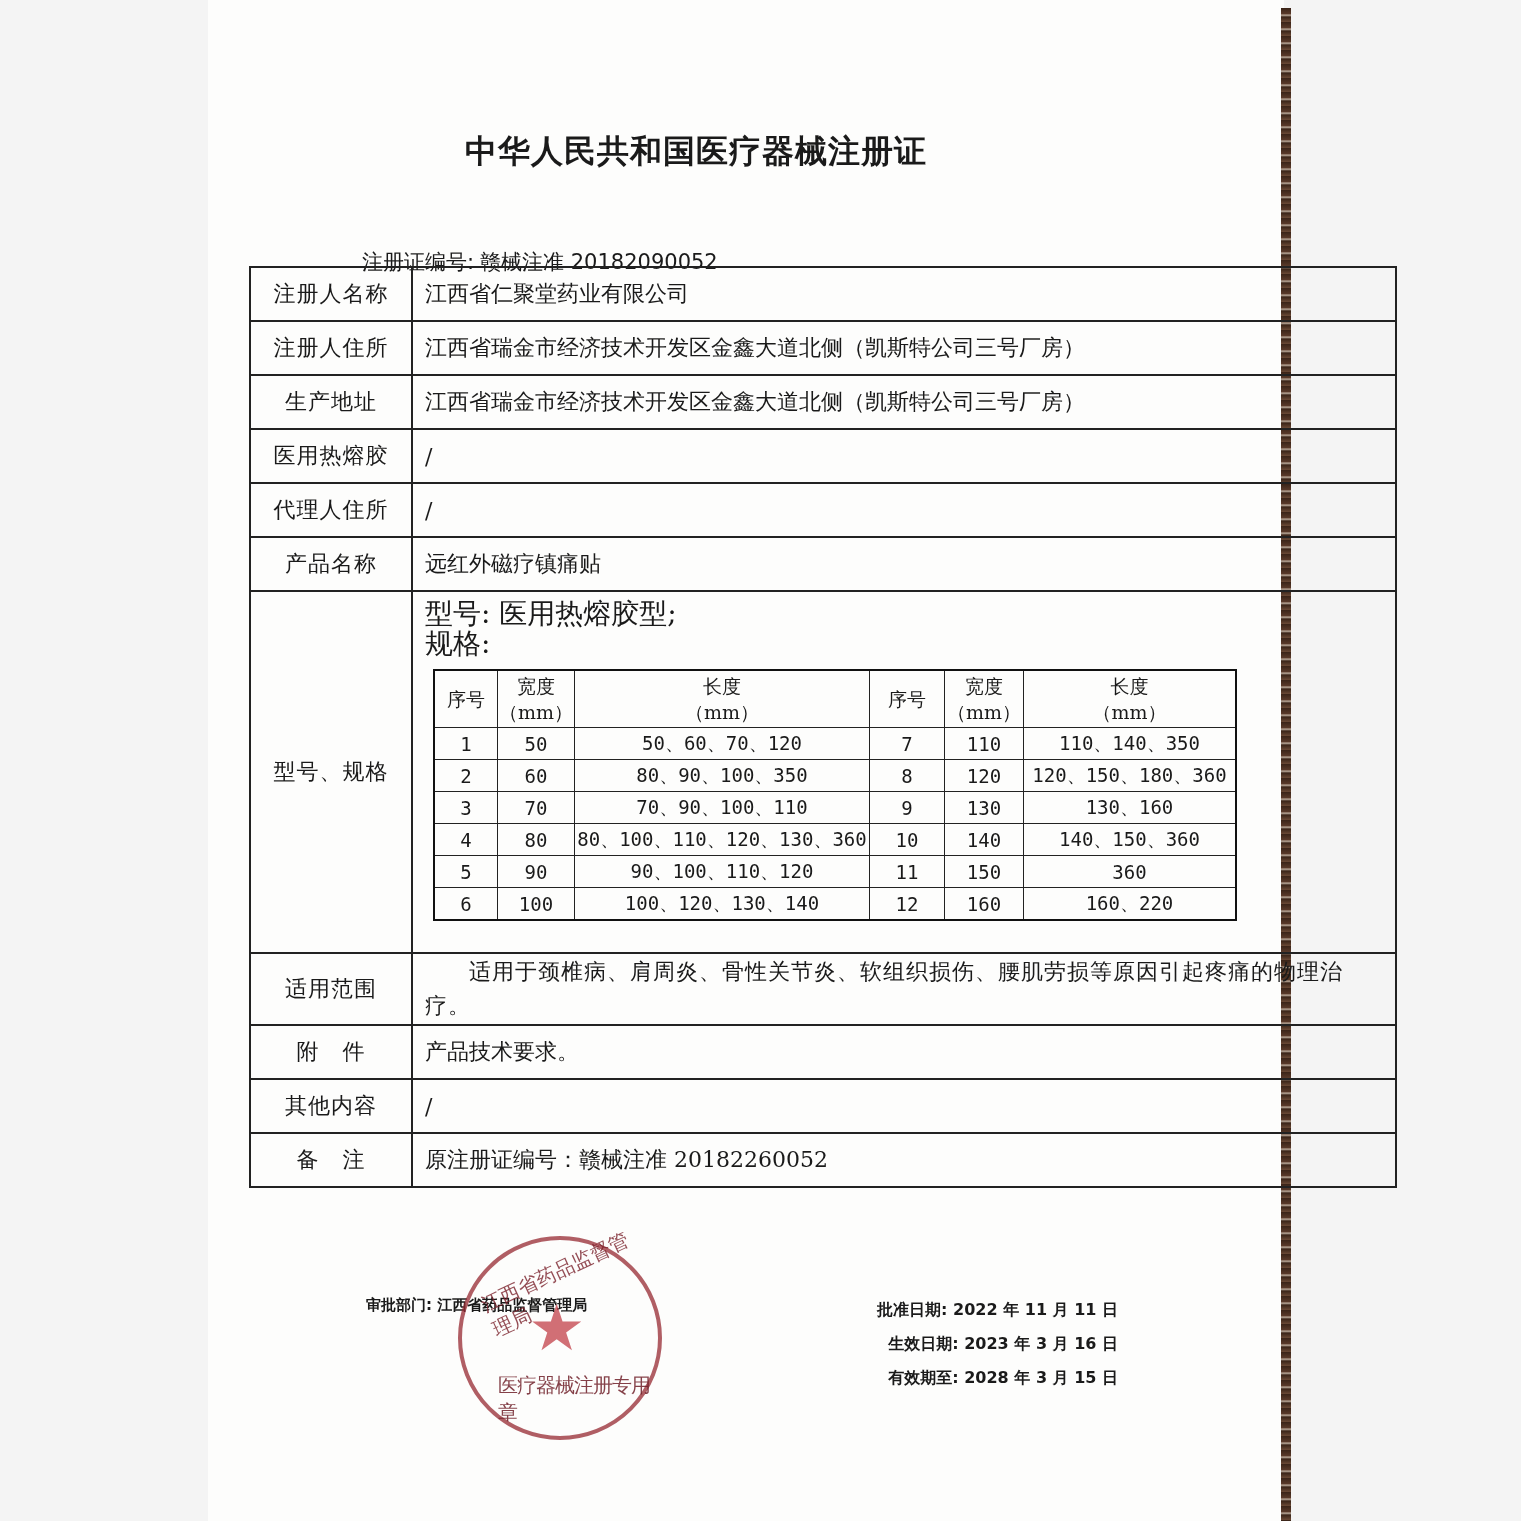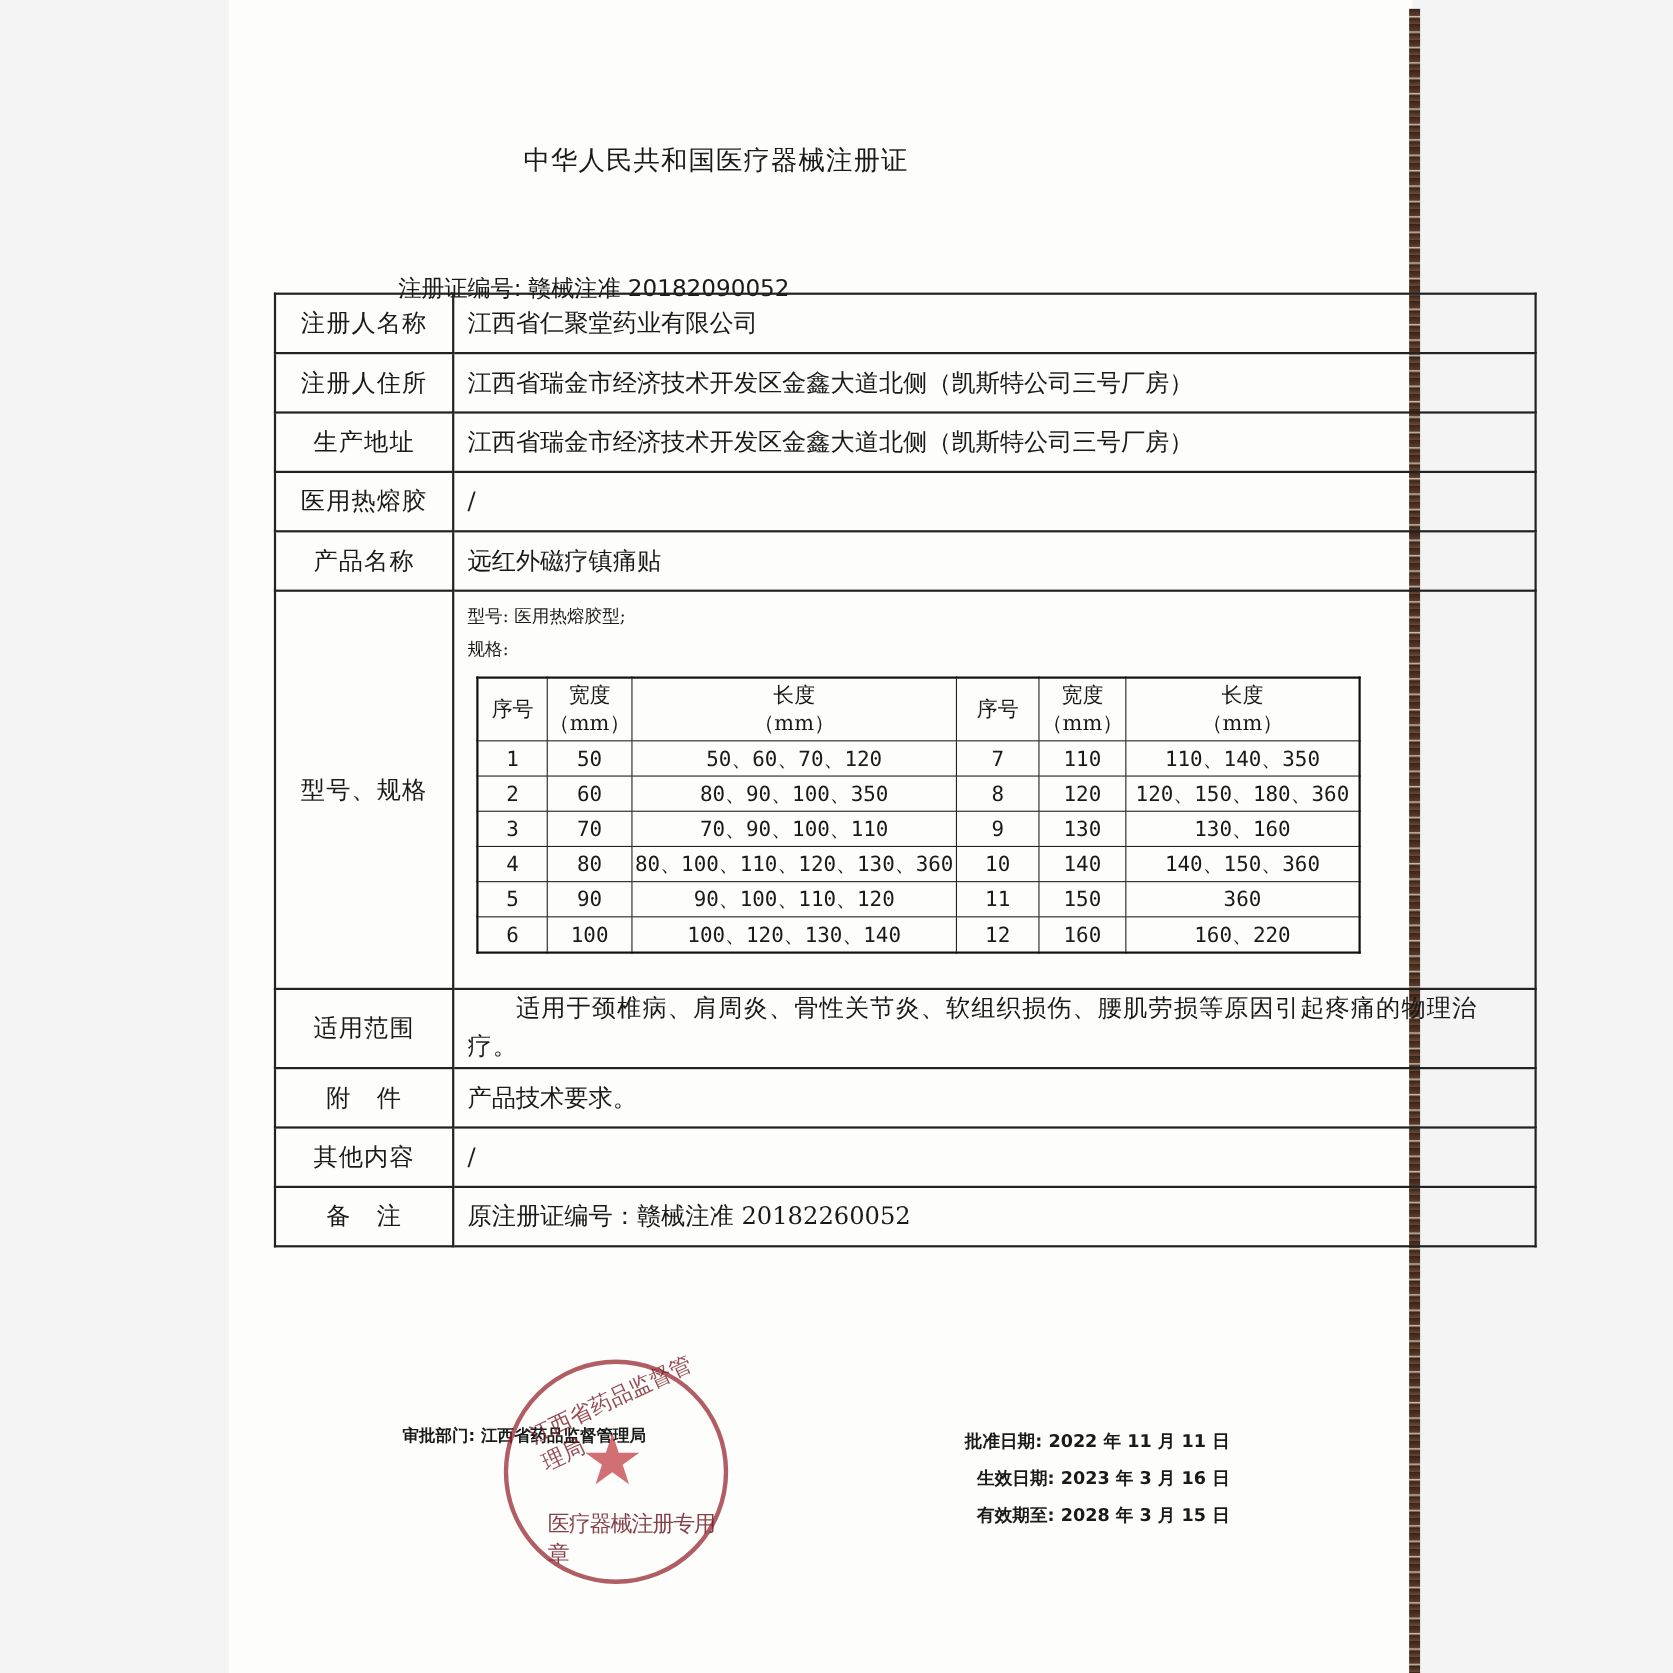--- a/index.html
+++ b/index.html
@@ -11,40 +11,40 @@
   }
   .paper {
     position: absolute; left: 208px; top: 0; width: 1076px; height: 1521px;
     background: #fdfdfc;
   }
   .binding {
     position: absolute; left: 1281px; top: 8px; width: 10px; height: 1513px;
     background: repeating-linear-gradient(180deg, #3a2418 0px, #5a3a2a 6px, #c8b8a8 7px, #3a2418 9px, #6b4a36 14px);
   }
   .title {
-    position: absolute; left: 476px; top: 130px; width: 560px;
-    font-size: 24px; font-weight: normal; letter-spacing: 1px;
+    position: absolute; left: 465px; top: 130px; width: 560px;
+    font-size: 32px; font-weight: bold; letter-spacing: 1px;
     font-family: "DejaVu Sans", sans-serif;
   }
   .reg-no {
     position: absolute; left: 362px; top: 248px;
     font-size: 21px; font-family: "DejaVu Sans", sans-serif;
   }
   .reg-no .v { margin-left: 6px; }
   table.main {
     position: absolute; left: 249px; top: 266px; width: 1148px;
     border-collapse: collapse; border: 2.5px solid #111;
   }
   table.main td { border: 2px solid #222; font-size: 22px; vertical-align: middle; }
   table.main td.label { width: 158px; text-align: center; letter-spacing: 1px; }
   table.main td.value { padding-left: 12px; margin-top: 12px; }
   .r56 { height: 54px; }
   .r-spec { height: 362px; }
   .r72 { height: 70px; }
-  .spec-top { padding: 6px 0 0 0; font-size: 16px; line-height: 30px; }
+  .spec-top { padding: 6px 0 0 0; font-size: 28px; line-height: 30px; }
   table.spec {
     margin: 10px 0 28px 8px; width: 804px; border-collapse: collapse; border: 2px solid #111;
   }
   table.spec td {
     border: 1.5px solid #222; text-align: center; font-size: 19px; height: 31px; padding: 0;
     font-family: "DejaVu Sans Mono", monospace;
   }
   table.spec tr.head td { height: 56px; font-family: "DejaVu Serif", serif; font-size: 19px; line-height: 26px; }
   .para { text-indent: 2em; line-height: 34px; padding-right: 10px; letter-spacing: 1px; }
   .footer-left {
@@ -92,20 +92,24 @@
   <tr class="r56">
     <td class="label">注册人住所</td>
     <td class="value">江西省瑞金市经济技术开发区金鑫大道北侧（凯斯特公司三号厂房）</td>
   </tr>
   <tr class="r56">
     <td class="label">生产地址</td>
     <td class="value">江西省瑞金市经济技术开发区金鑫大道北侧（凯斯特公司三号厂房）</td>
   </tr>
   <tr class="r56">
     <td class="label">医用热熔胶</td>
+    <td class="value">/</td>
+  </tr>
+  <tr class="r56">
+    <td class="label">代理人住所</td>
     <td class="value">/</td>
   </tr>
   <tr class="r56">
     <td class="label">产品名称</td>
     <td class="value">远红外磁疗镇痛贴</td>
   </tr>
   <tr class="r-spec">
     <td class="label">型号、规格</td>
     <td class="value" style="vertical-align: top; padding-left: 12px;">
       <div class="spec-top">

